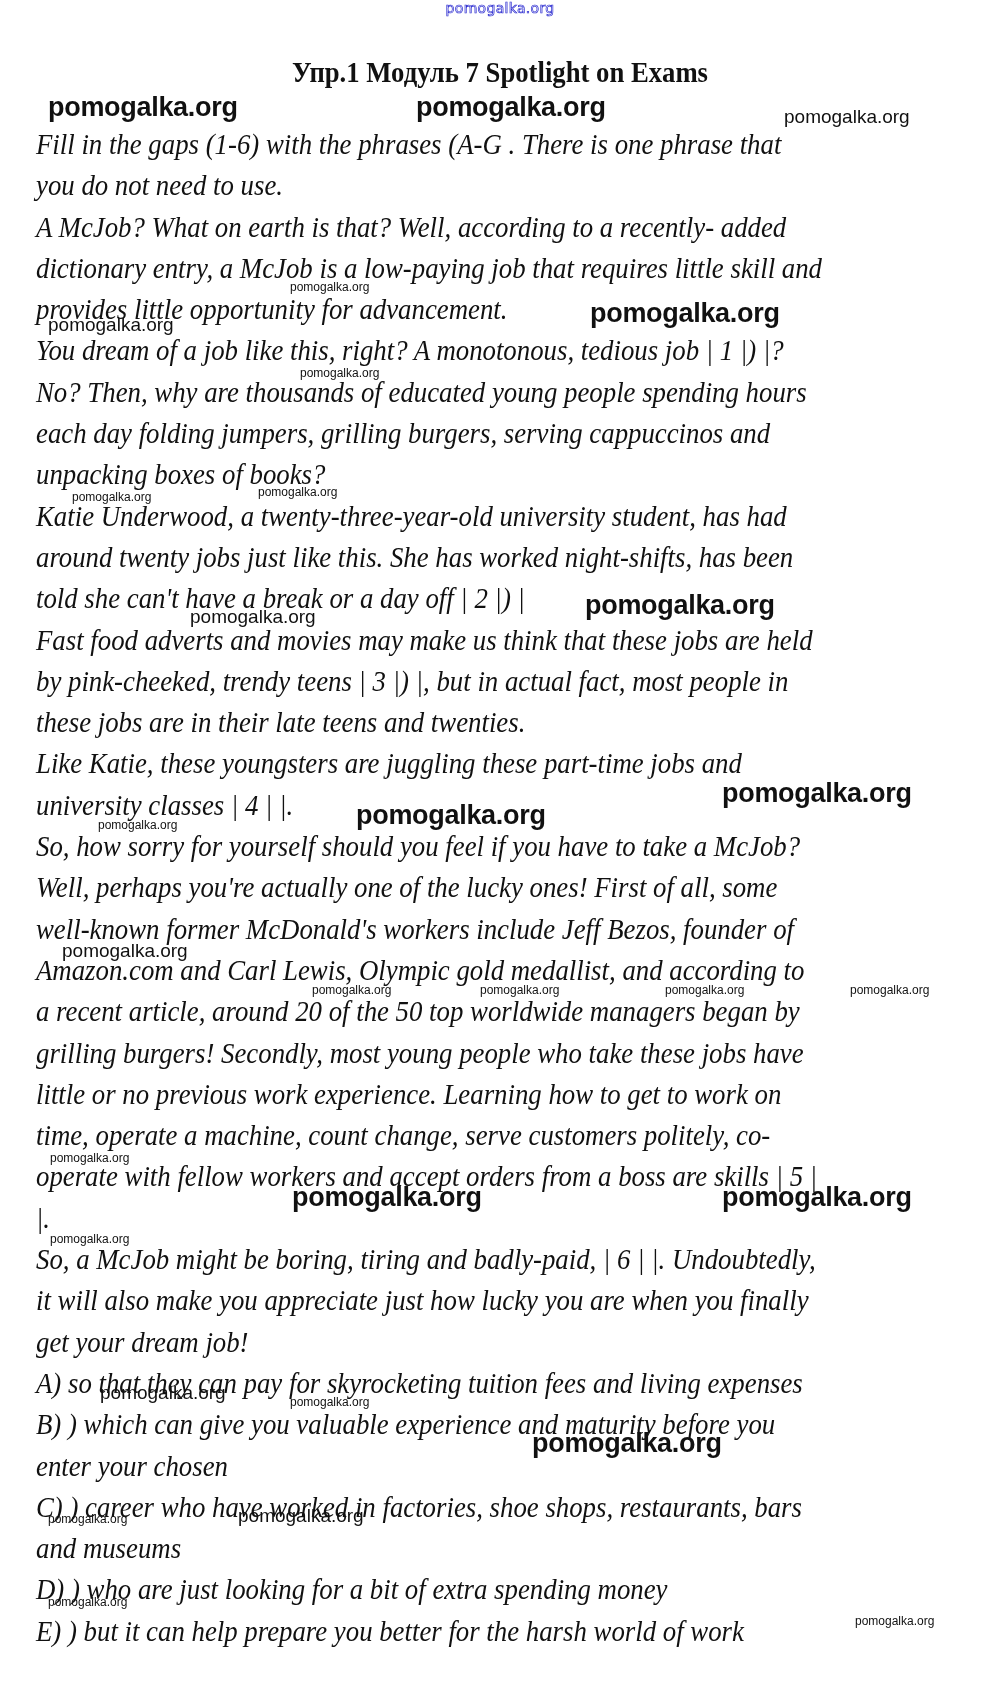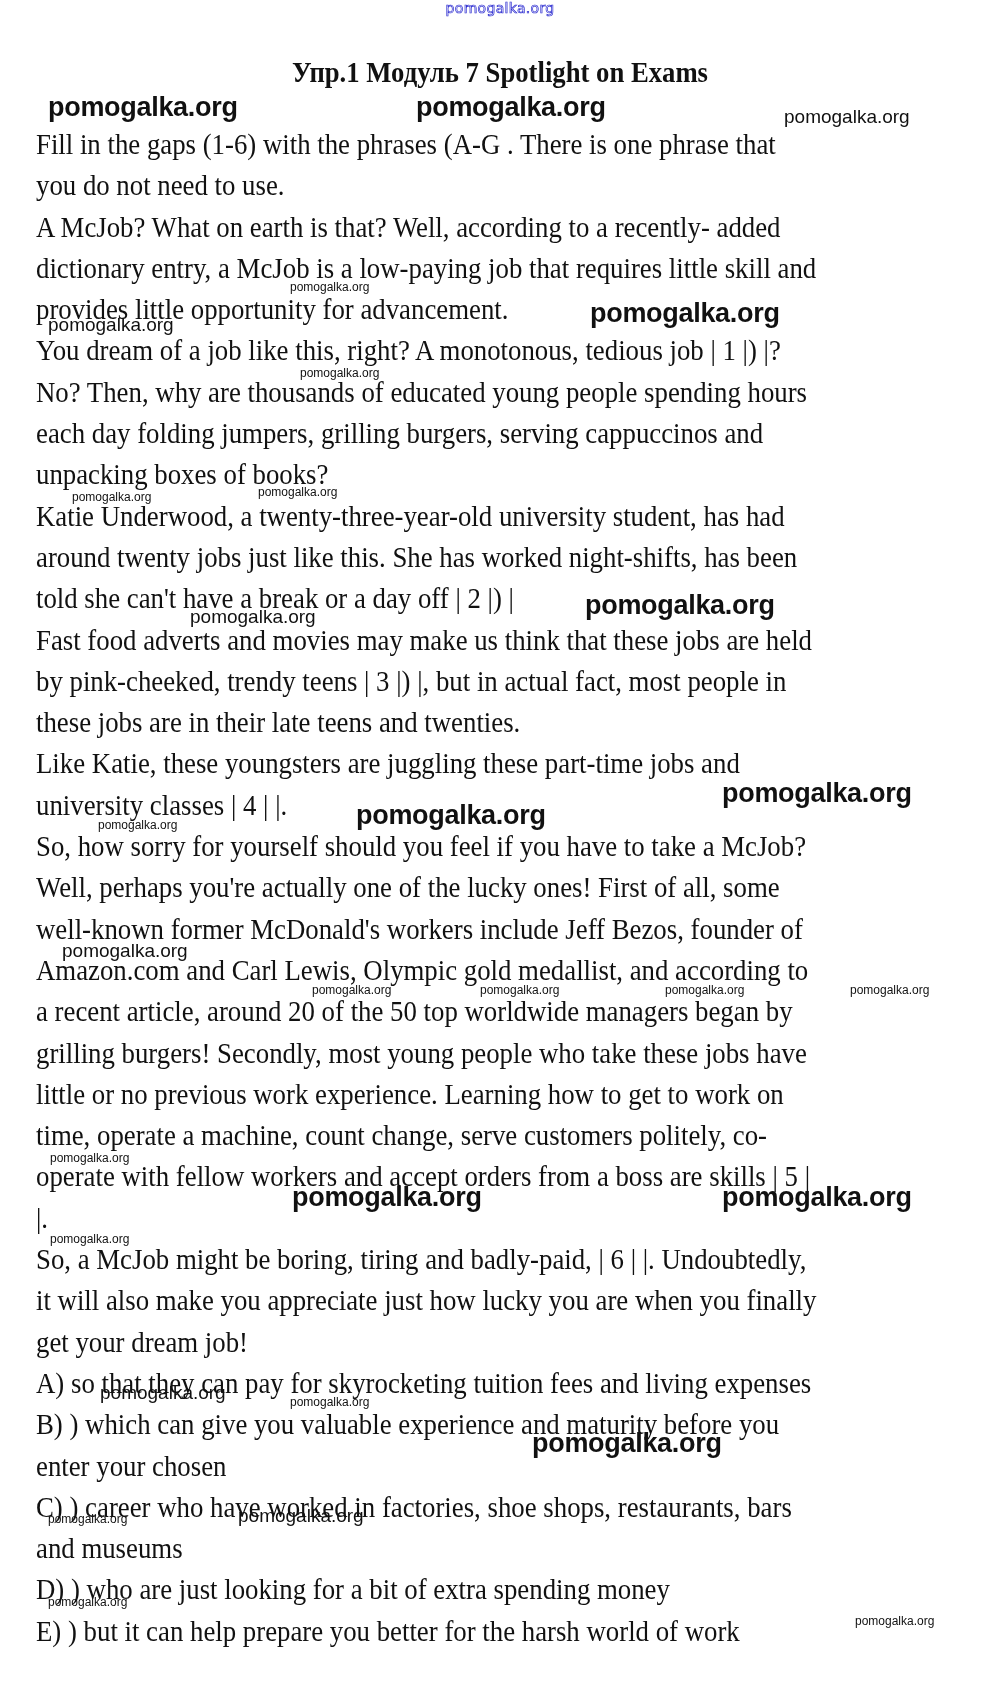--- a/index.html
+++ b/index.html
@@ -33,20 +33,21 @@
     font-weight: bold;
     font-size: 29px;
     color: #111;
     transform: scaleX(0.92);
   }
   .content {
     position: absolute;
     top: 124px;
     left: 36px;
     width: 960px;
+    font-style: italic;
   }
   .line {
     font-size: 28.5px;
     line-height: 41.3px;
     height: 41.3px;
     white-space: nowrap;
     transform-origin: left center;
     transform: scaleX(0.94);
   }
   .wm {

